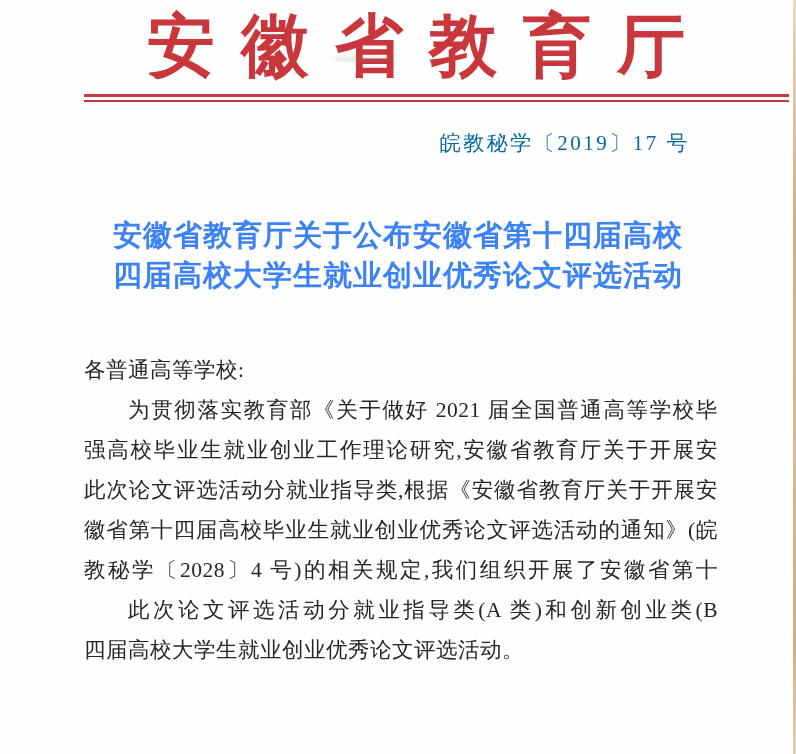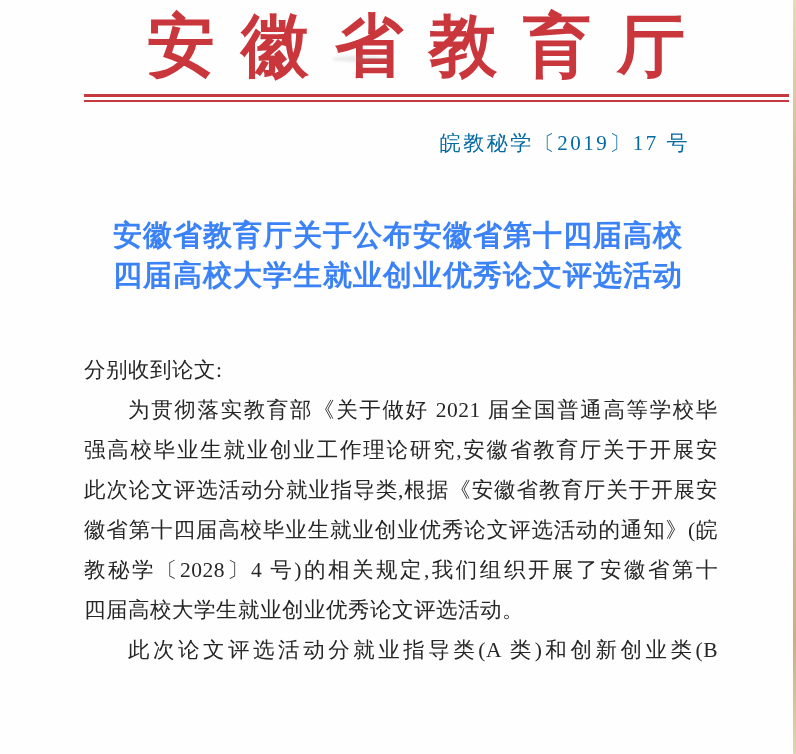--- a/index.html
+++ b/index.html
@@ -136,25 +136,25 @@
   <div class="smudge"></div>
 
   <div class="doc-number">皖教秘学〔2019〕17 号</div>
 
   <div class="doc-title">
     <div>安徽省教育厅关于公布安徽省第十四届高校</div>
     <div>四届高校大学生就业创业优秀论文评选活动</div>
   </div>
 
   <div class="body-text">
-      <div class="bline">分别收到论文:</div>
+      <div class="bline">各普通高等学校:</div>
       <div class="bline full ind">为贯彻落实教育部《关于做好 2021 届全国普通高等学校毕</div>
       <div class="bline full">强高校毕业生就业创业工作理论研究,安徽省教育厅关于开展安</div>
       <div class="bline full">此次论文评选活动分就业指导类,根据《安徽省教育厅关于开展安</div>
       <div class="bline full">徽省第十四届高校毕业生就业创业优秀论文评选活动的通知》(皖</div>
       <div class="bline full">教秘学〔2028〕4 号)的相关规定,我们组织开展了安徽省第十</div>
+      <div class="bline full ind">此次论文评选活动分就业指导类(A 类)和创新创业类(B</div>
       <div class="bline">四届高校大学生就业创业优秀论文评选活动。</div>
-      <div class="bline full ind">此次论文评选活动分就业指导类(A 类)和创新创业类(B</div>
     </div>
 
   <div class="scan-edge"></div>
 
 </div>
 
 </body></html>

